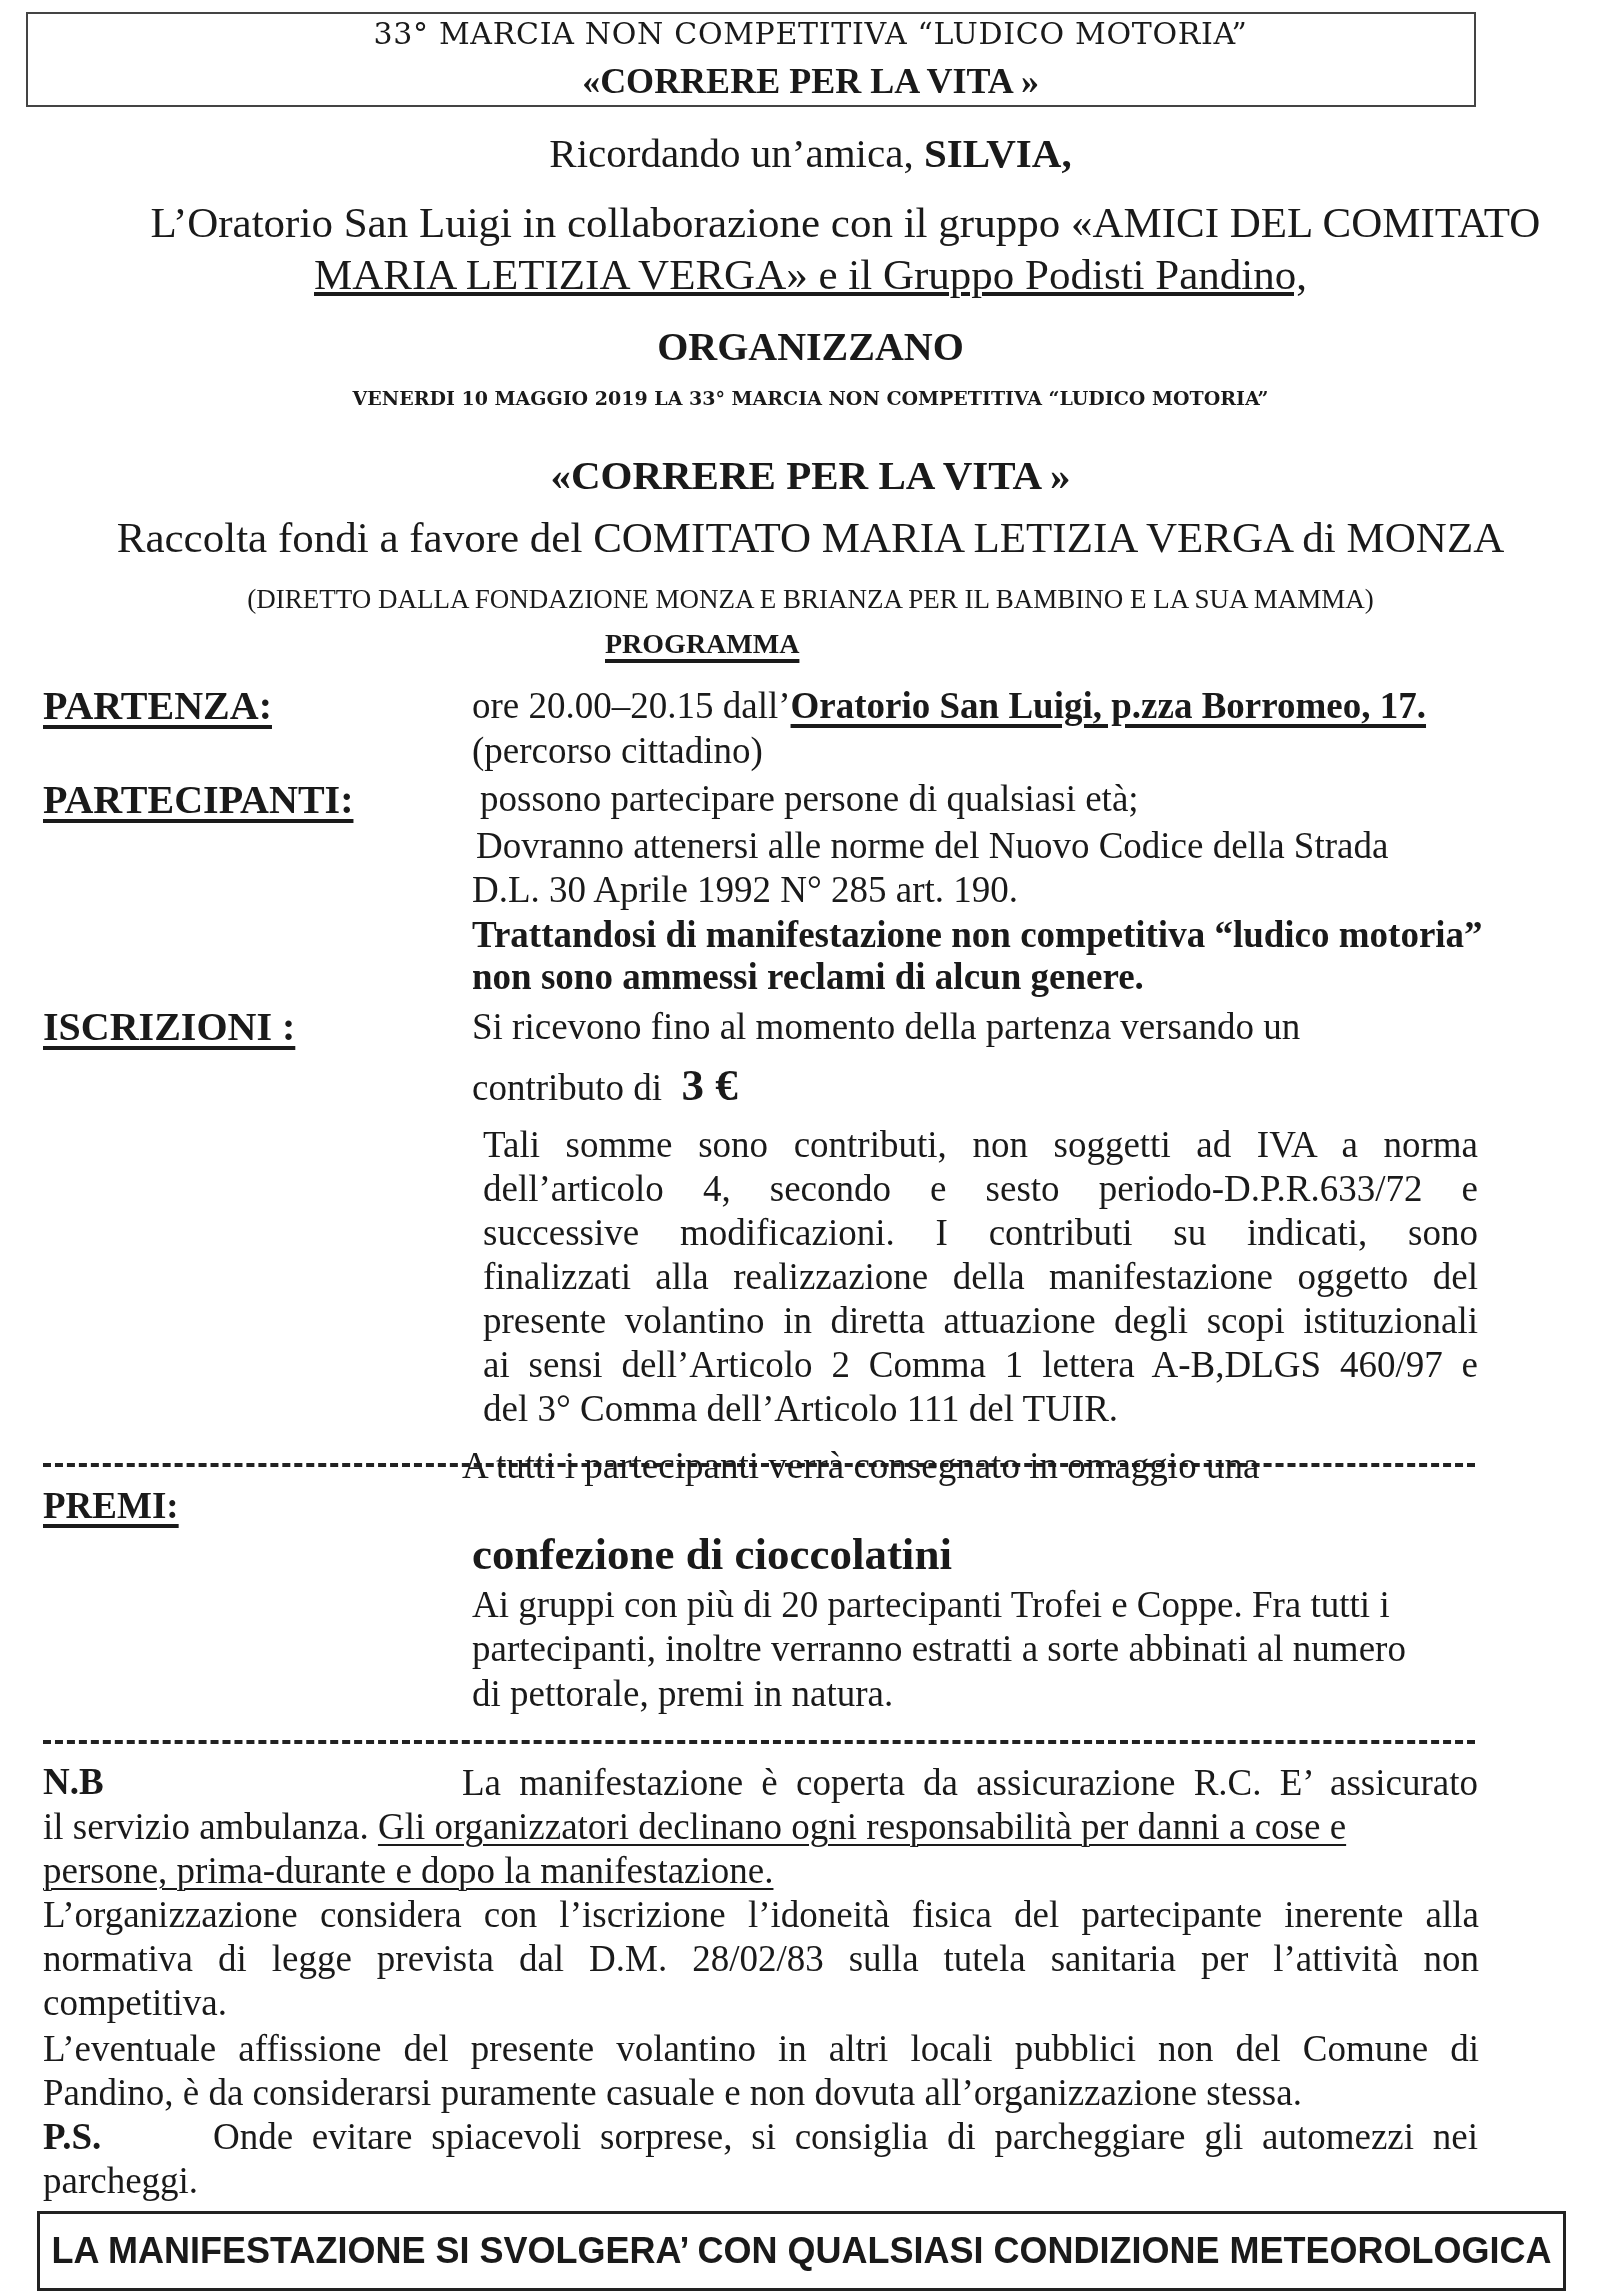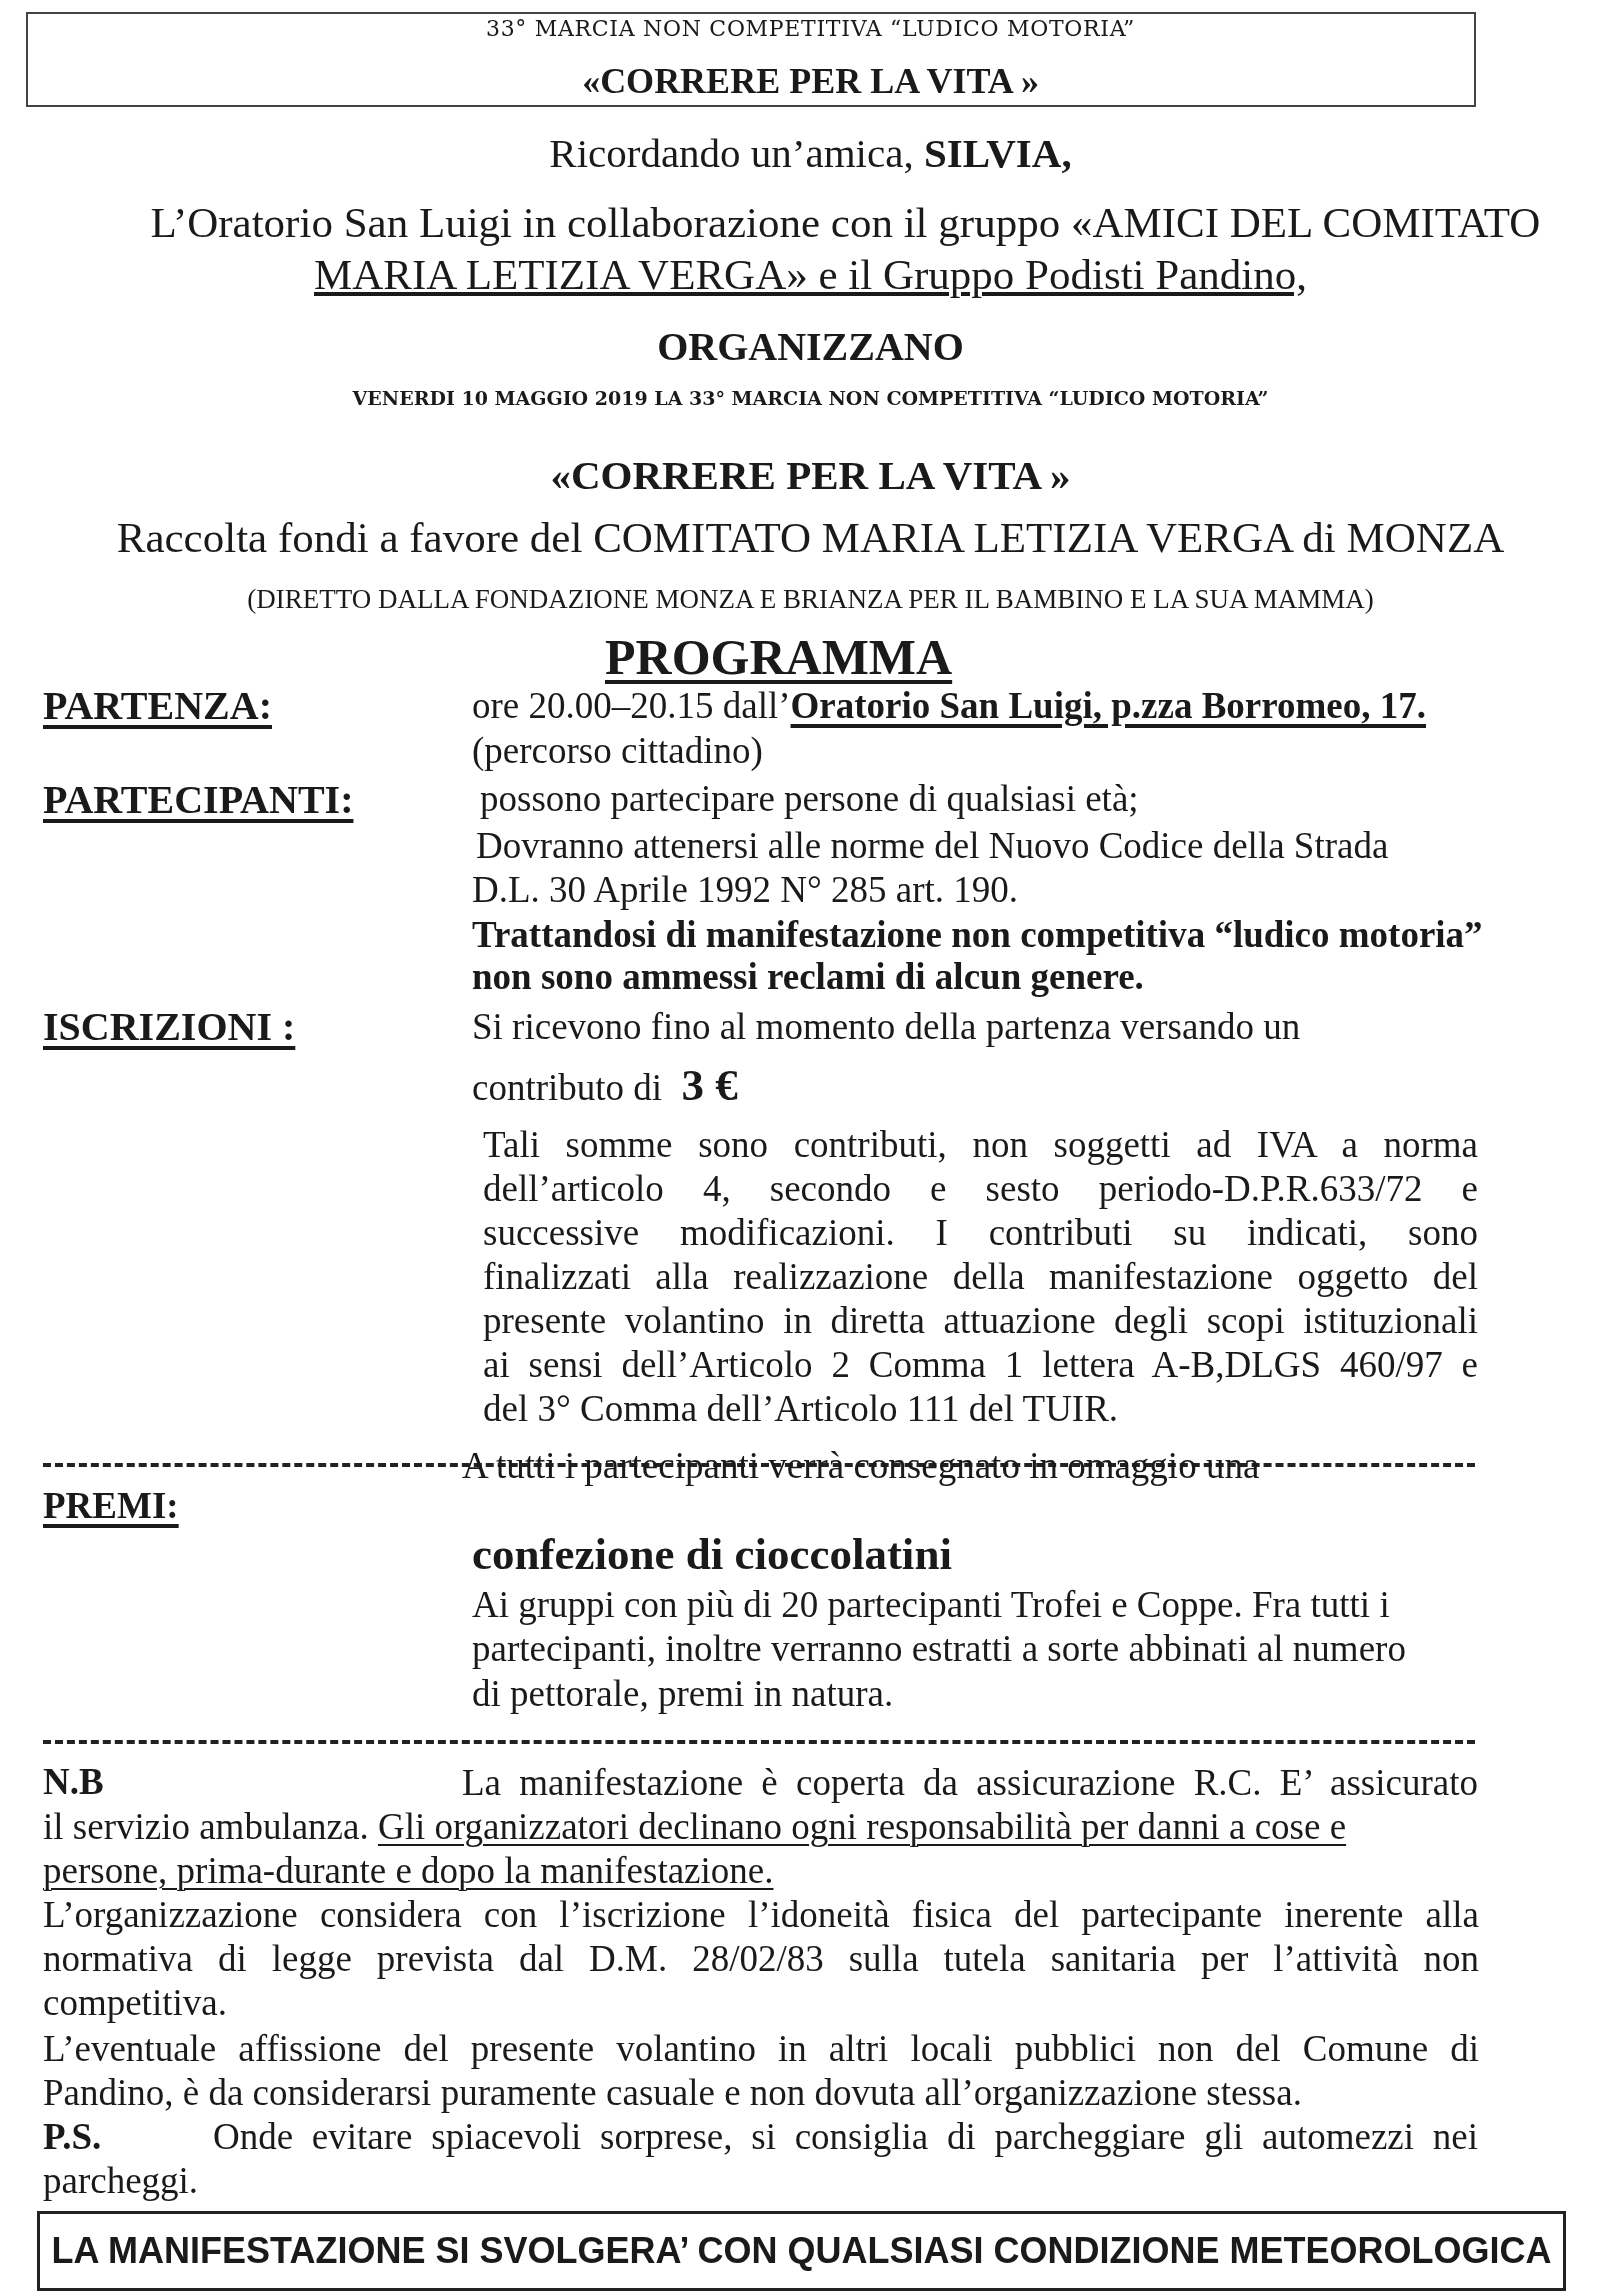--- a/index.html
+++ b/index.html
@@ -12,21 +12,21 @@
   .sans { font-family: "Liberation Sans", sans-serif; }
   .b { font-weight: bold; }
   .u { text-decoration: underline; text-decoration-thickness: 3.6px; text-underline-offset: 5.7px; }
   .u-thin { text-decoration: underline; text-decoration-thickness: 2.1px; text-underline-offset: 5px; }
 
   #top-box { position: absolute; left: 26px; top: 12px; width: 1450px; height: 95px;
              border: 2.1px solid #444; box-sizing: border-box; }
   #bottom-box { position: absolute; left: 37px; top: 2211px; width: 1529px; height: 80px;
                 border: 3.6px solid #222; box-sizing: border-box; display: flex; align-items: center; justify-content: center; }
 
-  .t-title1 { top: 15.6px; font-size: 22px; letter-spacing: 0.7px; }
+  .t-title1 { top: 15.6px; font-size: 30px; letter-spacing: 0.7px; }
   .t-title2 { top: 60px; font-size: 36px; }
 
   .body-line { font-size: 40px; }
   .label { left: 43px; font-size: 40px; font-weight: bold; }
   .col { left: 472px; font-size: 37px; }
   .just { left: 483px; width: 995px; font-size: 37px; text-align: justify; text-align-last: justify; white-space: normal; }
   .full { left: 43px; width: 1436px; font-size: 37px; text-align: justify; text-align-last: justify; white-space: normal; }
   .dashes { left: 43px; width: 1432px; height: 0; border-top: 4.3px dashed #222; }
 </style>
 </head>
@@ -41,21 +41,21 @@
   <span class="b">SILVIA,</span>
 </div>
 <div class="abs center body-line" style="top:198px;font-size:43px;margin-left:35px;">L’Oratorio San Luigi in collaborazione con il gruppo «AMICI DEL COMITATO</div>
 <div class="abs center body-line" style="top:250px;font-size:43px;text-decoration:underline;">MARIA LETIZIA VERGA» e il Gruppo Podisti Pandino,</div>
 <div class="abs center b" style="top:323px;font-size:40px;">ORGANIZZANO</div>
 <div class="abs center slab" style="top:387px;font-size:19px;font-weight:bold;">VENERDI 10 MAGGIO 2019 LA 33° MARCIA NON COMPETITIVA “LUDICO MOTORIA”</div>
 <div class="abs center b" style="top:451px;font-size:41px;">«CORRERE PER LA VITA »</div>
 <div class="abs center" style="top:513px;font-size:43px;">Raccolta fondi a  favore  del  COMITATO  MARIA  LETIZIA  VERGA di MONZA</div>
 <div class="abs center" style="top:584px;font-size:27px;">(DIRETTO DALLA FONDAZIONE MONZA E BRIANZA PER IL BAMBINO E LA SUA MAMMA)</div>
 
-<div class="abs b u" style="left:605px;top:628px;font-size:50px;">PROGRAMMA</div>
+<div class="abs b u" style="left:605px;top:628px;font-size:28px;">PROGRAMMA</div>
 
 <div class="abs label u" style="top:682px;">PARTENZA:</div>
 <div class="abs col" style="top:684px;">
   <span>ore 20.00–20.15 dall’</span><span class="b u">Oratorio San Luigi, p.zza Borromeo, 17.</span>
 </div>
 <div class="abs col" style="top:729px;">(percorso cittadino)</div>
 
 <div class="abs label u" style="top:776px;">PARTECIPANTI:</div>
 <div class="abs col" style="top:777px;left:480px;">possono partecipare persone di qualsiasi età;</div>
 <div class="abs col" style="top:824px;left:476px;">Dovranno attenersi alle norme del Nuovo Codice della Strada</div>

